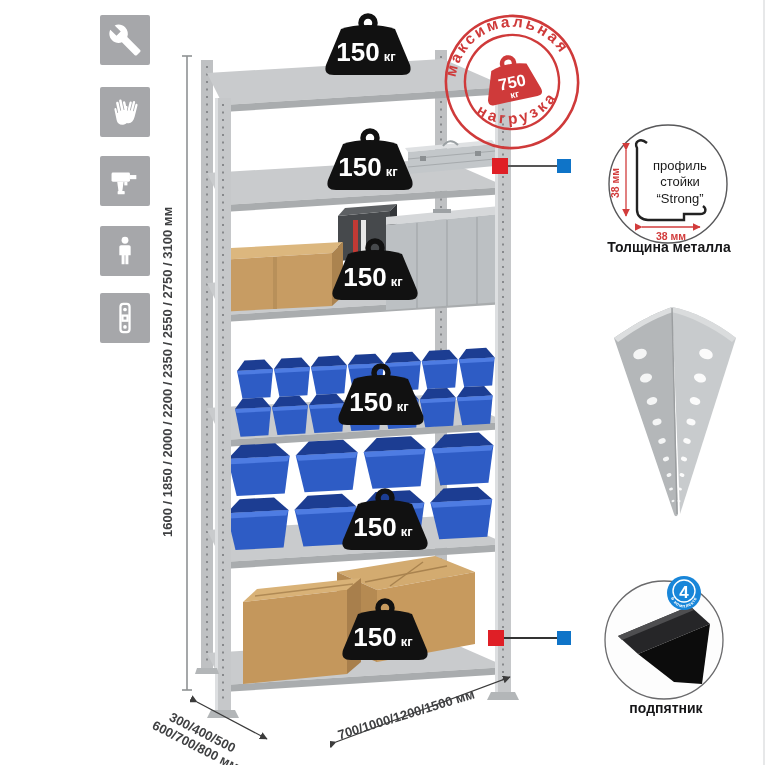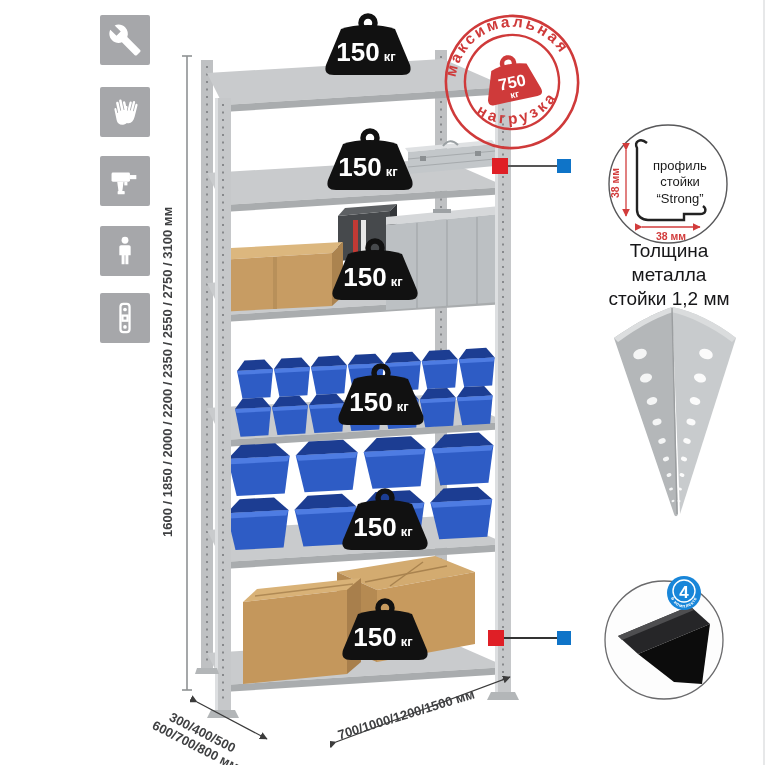--- a/index.html
+++ b/index.html
@@ -3,21 +3,21 @@
 <meta charset="utf-8">
 <style>
   html,body{margin:0;padding:0;}
   body{width:765px;height:765px;position:relative;background:#fff;overflow:hidden;
        font-family:"Liberation Sans",sans-serif;}
   .abs{position:absolute;}
   .icon-sq{position:absolute;left:100px;width:50px;height:50px;background:#a6a7aa;
            border-radius:2px;display:flex;align-items:center;justify-content:center;}
   .icon-sq svg{width:34px;height:34px;}
   .dim-text{position:absolute;color:#3f4042;font-weight:700;font-size:13px;white-space:nowrap;}
-  .caption{position:absolute;text-align:center;color:#161618;font-weight:400;font-size:19px;line-height:1.25;}
+  .caption{position:absolute;text-align:center;color:#161618;font-weight:700;font-size:14px;line-height:1.25;}
   .right-edge{position:absolute;right:0;top:0;width:2px;height:765px;background:#e7e8e9;}
   svg text{font-family:"Liberation Sans",sans-serif;}
 </style>
 </head>
 <body>
 
 <div class="icon-sq" style="top:15px">
   <svg viewBox="0 0 24 24">
     <path fill="#fff" d="M22.7 19l-9.1-9.1c.9-2.3.4-5-1.5-6.9-2-2-5-2.4-7.4-1.3L9 6 6 9 1.6 4.7C.4 7.1.9 10.1 2.9 12.1c1.9 1.9 4.6 2.4 6.9 1.5l9.1 9.1c.4.4 1 .4 1.4 0l2.3-2.3c.5-.4.5-1.1.1-1.4z"></path>
   </svg>
@@ -284,21 +284,20 @@
   <line x1="36" y1="105" x2="94" y2="105" stroke="#d23c3c" stroke-width="1.3" marker-start="url(#arrR)" marker-end="url(#arrR)"></line>
   <text x="65" y="118" text-anchor="middle" font-size="10.5" font-weight="bold" fill="#d23c3c">38 мм</text>
   <g fill="#1a1a1a" font-size="13" text-anchor="middle">
     <text x="74" y="48">профиль</text>
     <text x="74" y="64">стойки</text>
     <text x="74" y="81">“Strong”</text>
   </g>
 </svg>
 <div class="caption" style="left:594px;top:239px;width:150px">
   <div>Толщина металла</div>
-  <div>стойки 1,2 мм</div>
 </div>
 
 <svg class="abs" style="left:600px;top:298px" width="150" height="224" viewBox="0 0 150 224">
   <path d="M14,40 C40,22 58,14 72,9 L78,216 C77,219 75,219 74,216 Z" fill="#b4b7b9"></path>
   <path d="M72,9 C92,13 116,24 136,40 L80,216 Z" fill="#c8cbcd"></path>
   <path d="M14,40 C40,22 58,14 72,9 L73,14 C58,19 42,27 18,44 Z" fill="#dcdedf"></path>
   <path d="M72,9 C92,13 116,24 136,40 L132,44 C112,29 90,18 71,14 Z" fill="#dadcdd"></path>
   <line x1="72" y1="10" x2="77" y2="216" stroke="#9b9ea0" stroke-width="1.4"></line>
   <g fill="#f4f5f5">
     <ellipse cx="40" cy="56" rx="7" ry="5" transform="rotate(-18 40 56)"></ellipse>
@@ -337,20 +336,21 @@
   <g>
     <circle cx="86" cy="27" r="17" fill="#1886d9"></circle>
     <circle cx="86" cy="25" r="11" fill="none" stroke="#fff" stroke-width="1.4"></circle>
     <text x="86" y="31.5" text-anchor="middle" fill="#fff" font-weight="bold" font-size="17">4</text>
     <text font-size="4.8" font-weight="bold" fill="#fff" letter-spacing="0.5" text-anchor="middle">
       <textPath href="#footArc" startOffset="50%">в комплекте</textPath>
     </text>
   </g>
 </svg>
 <div class="caption" style="left:598px;top:700px;width:136px">
+  <div>подпятник</div>
 </div>
 
 <svg class="abs" style="left:190px;top:694px" width="90" height="56">
   <defs>
     <marker id="arrB" markerWidth="7" markerHeight="7" refX="5.5" refY="3" orient="auto">
       <path d="M0,0 L6,3 L0,6 Z" fill="#3c3c3c"></path>
     </marker>
   </defs>
   <line x1="7" y1="8" x2="77" y2="45" stroke="#3c3c3c" stroke-width="1.3" marker-start="url(#arrB)" marker-end="url(#arrB)"></line>
 </svg>

